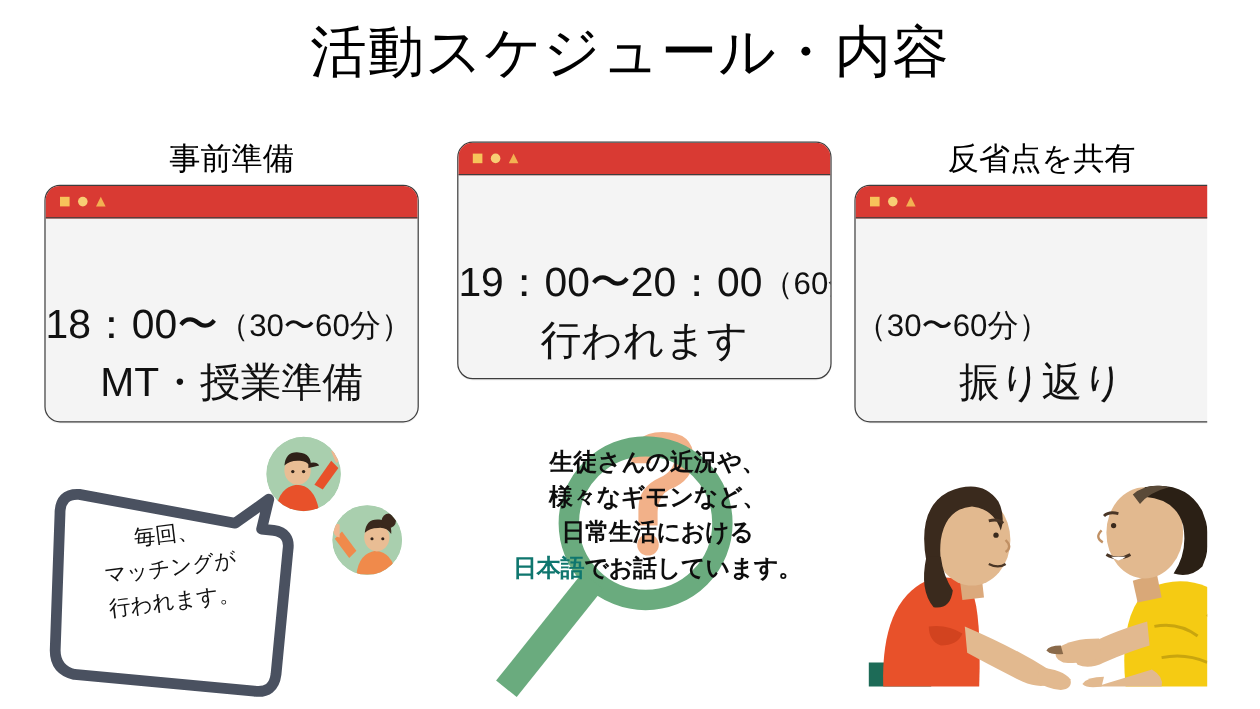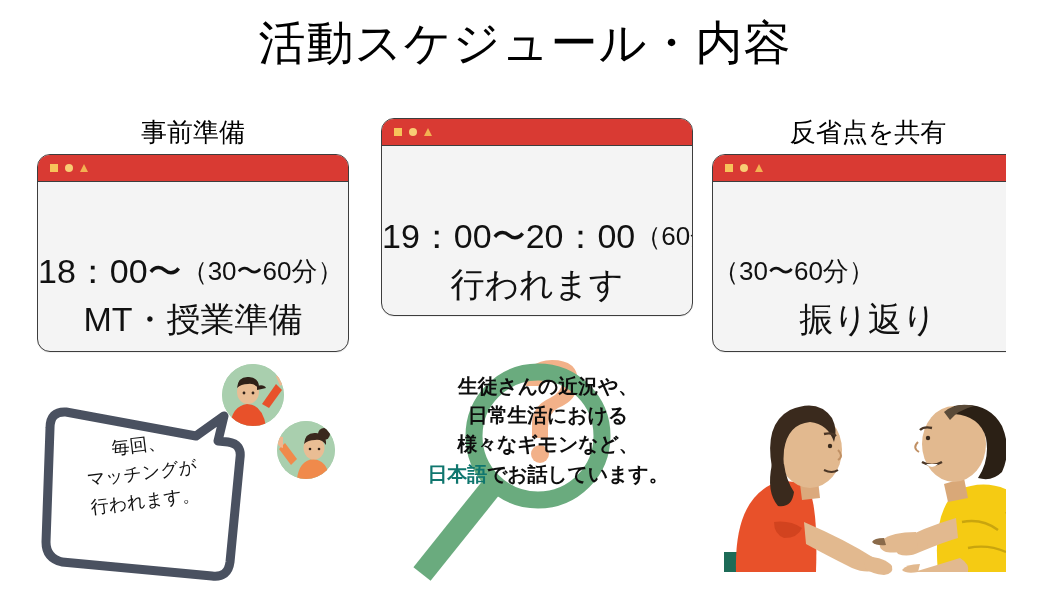--- a/index.html
+++ b/index.html
@@ -325,22 +325,22 @@
       <circle cx="142" cy="102" r="9" fill="#f2b189"></circle>
     </g>
 
     <circle cx="140" cy="84" r="64" fill="none" stroke="#6aab7e" stroke-width="17"></circle>
 
     <path d="M96 132 L24 222" stroke="#6aab7e" stroke-width="22" stroke-linecap="butt"></path>
   </svg>
 
   <div class="center-text">
     <span class="line">生徒さんの近況や、</span>
+    <span class="line">様々なギモンなど、</span>
     <span class="line">日常生活における</span>
-    <span class="line">様々なギモンなど、</span>
     <span class="line"><span class="nihongo">日本語</span><span>でお話しています。</span></span>
   </div>
 
   <svg class="people-illus" width="344" height="219" viewBox="0 0 344 219">
 
     <g>
 
       <path d="M18 180 L70 180 L70 200 L18 200 Z" fill="#1d6b57"></path>
 
       <path d="M30 200 Q28 130 66 112 Q92 104 104 120 Q112 140 110 200 Z" fill="#e8512a"></path>

